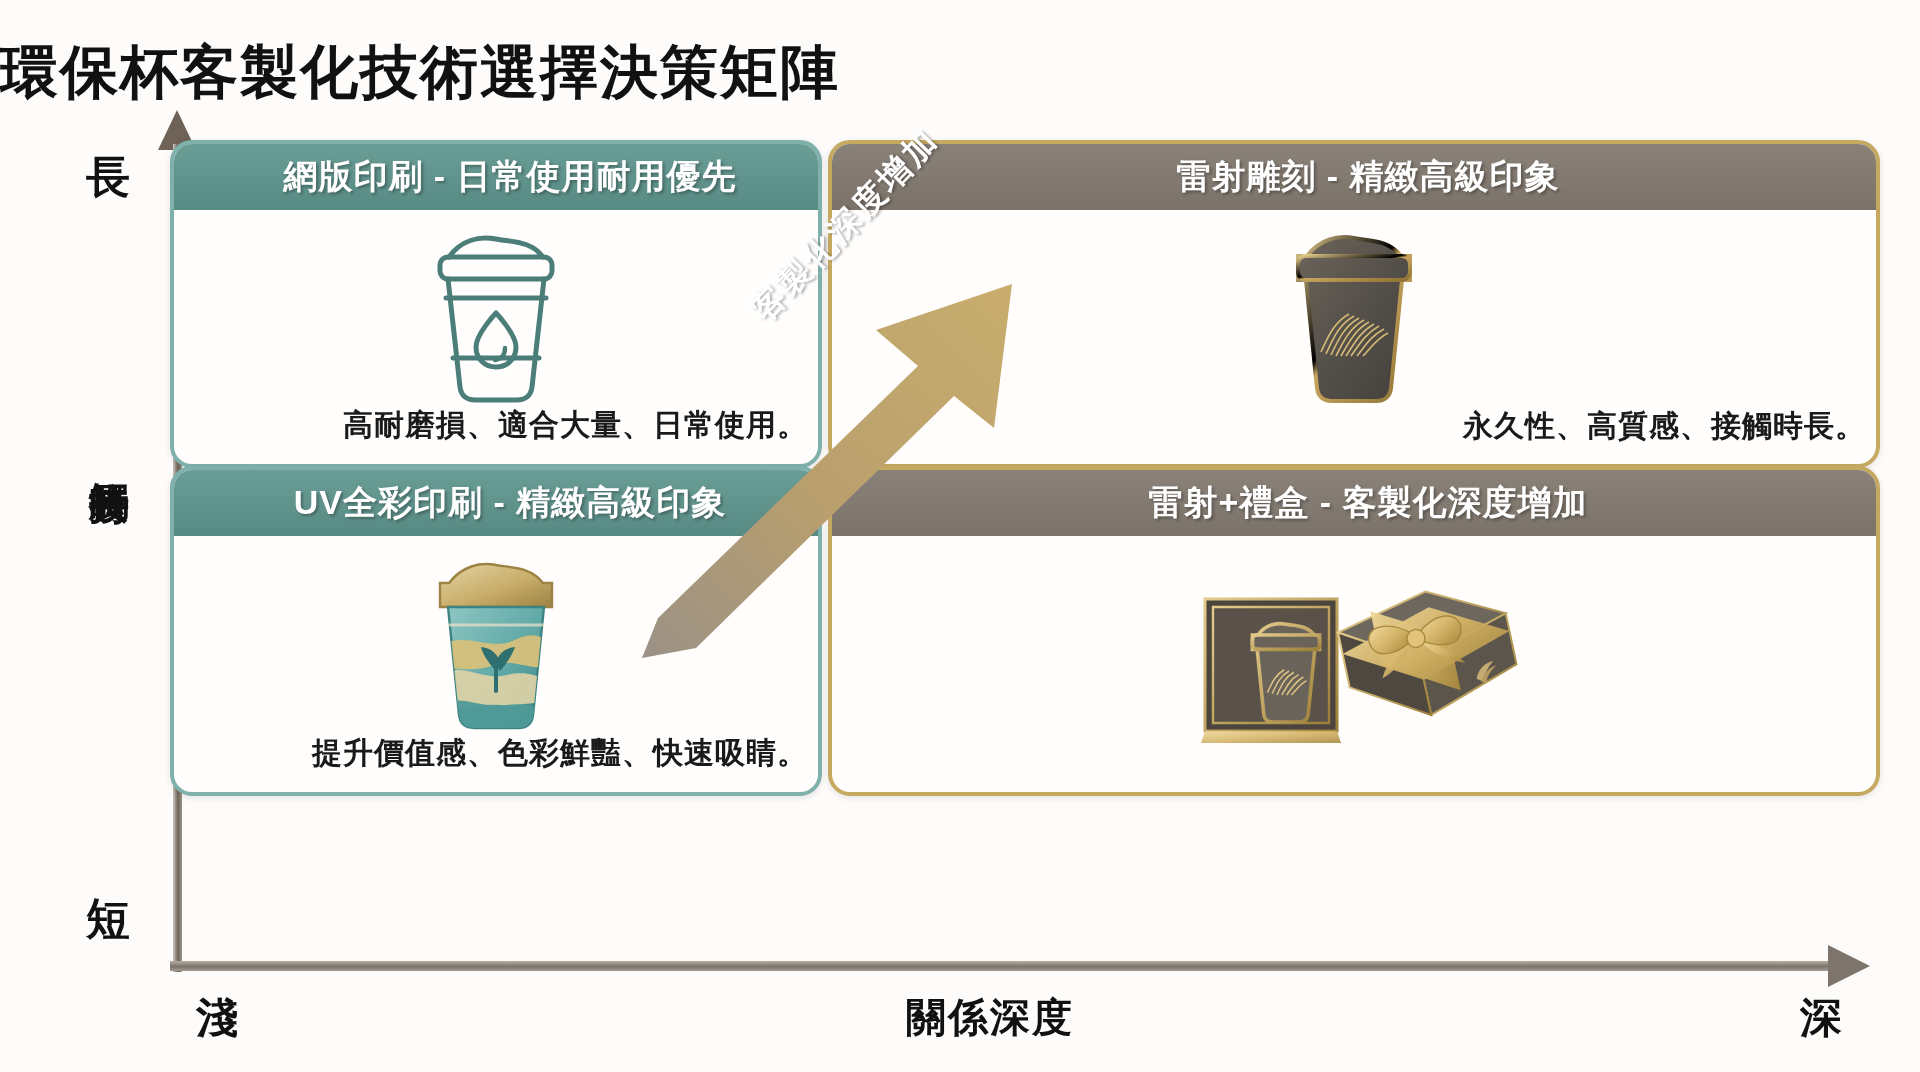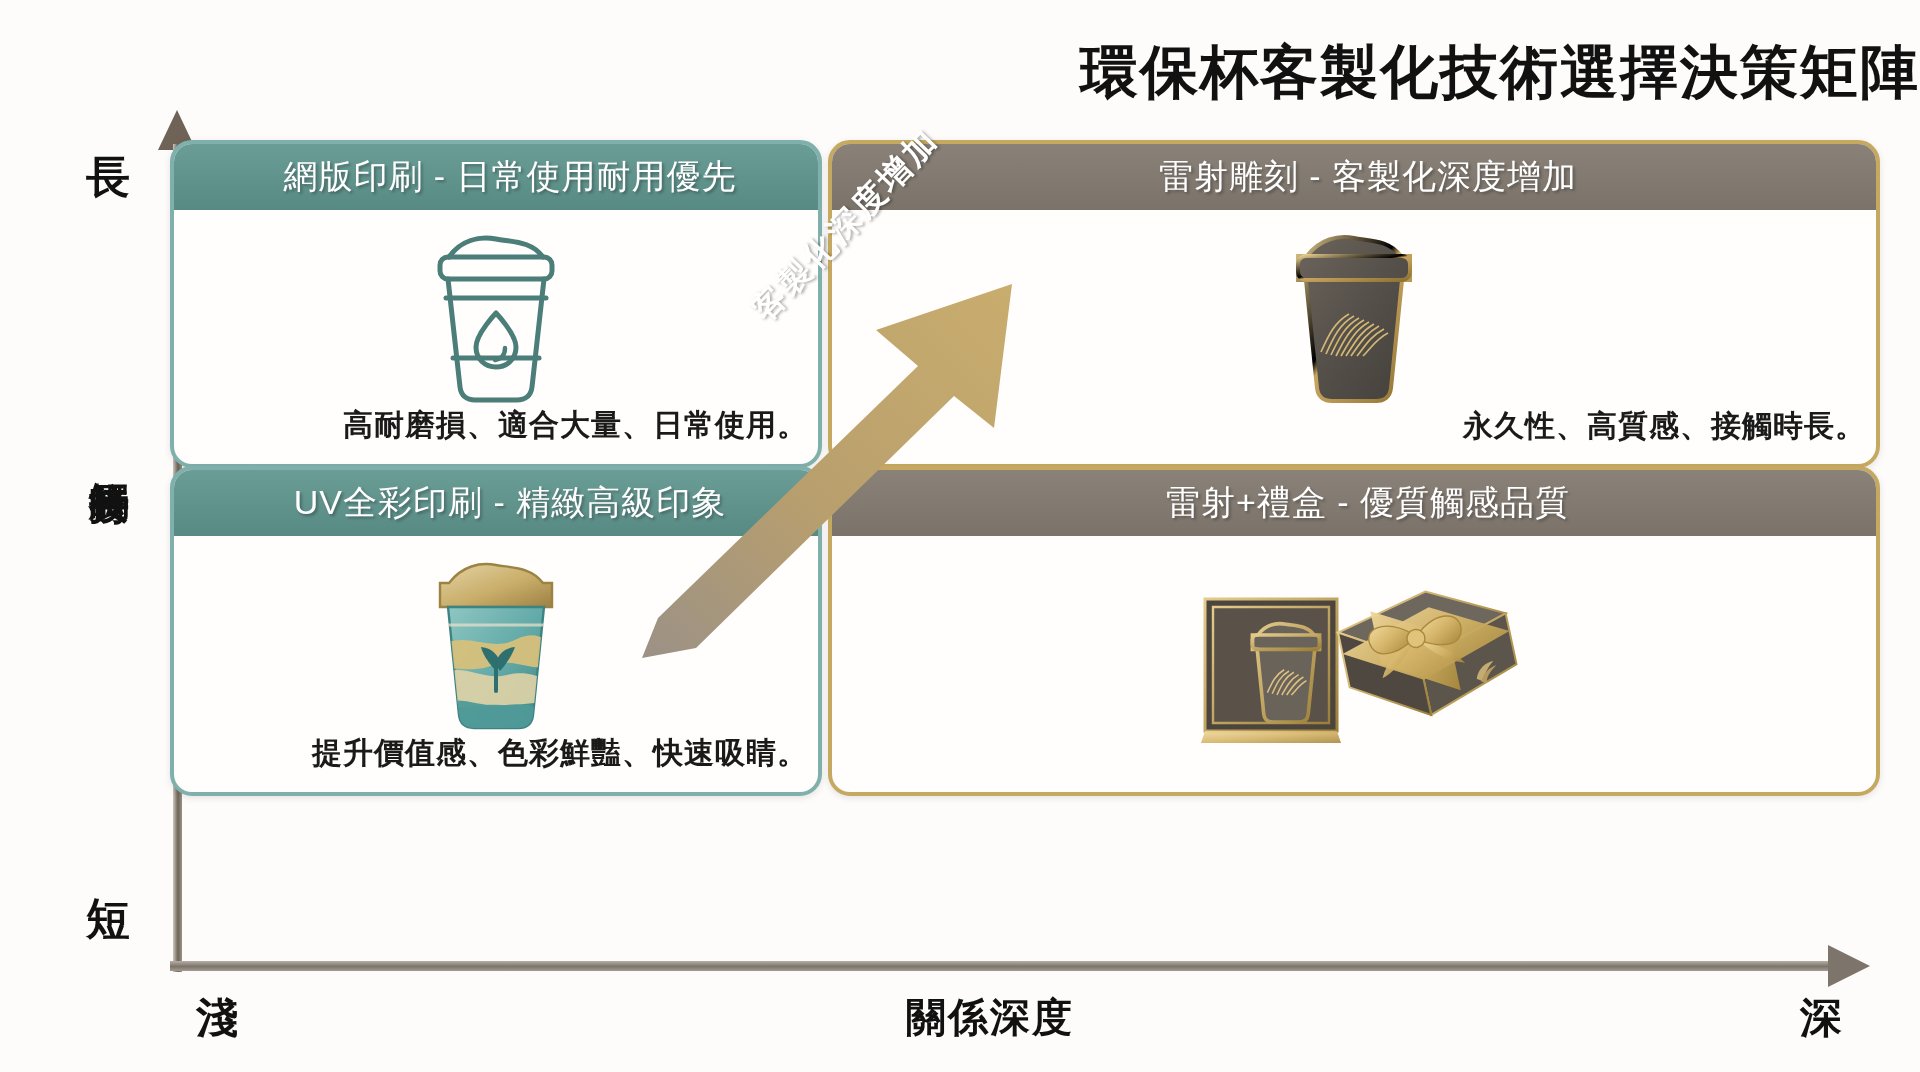--- a/index.html
+++ b/index.html
@@ -9,21 +9,21 @@
     background:#fdfcfa;
     font-family:"Liberation Sans","DejaVu Sans",sans-serif;
     overflow:hidden;
     position:relative;
   }
   #stage{position:absolute;inset:0;}
 
   
   .page-title{
     position:absolute;left:0;right:0;top:34px;
-    text-align:right;
+    text-align:left;
     font-size:58px;
     font-weight:bold;
     letter-spacing:2px;
     color:#111;
     white-space:nowrap;
   }
 
   
   .axis-y{position:absolute;left:170px;top:110px;width:14px;height:862px;}
   .axis-y .shaft{
@@ -67,21 +67,21 @@
     background:#fffefc;
     box-shadow:0 2px 7px rgba(0,0,0,.10);
   }
   .quad.teal{border:4px solid #7fb0ab;}
   .quad.gold{border:4px solid #c6a961;}
 
   .quad-head{
     height:66px;
     display:flex;align-items:center;justify-content:center;
     color:#ffffff;
-    font-size:34px;font-weight:normal;letter-spacing:1px;
+    font-size:34px;font-weight:bold;letter-spacing:1px;
     text-shadow:2px 2px 3px rgba(0,0,0,.30);
     white-space:nowrap;
     padding-left:28px;
   }
   .quad.teal .quad-head{background:linear-gradient(to bottom,#6b9d97,#588a84);}
   .quad.gold .quad-head{background:linear-gradient(to bottom,#8a8279,#7b736a);}
 
   .quad-body{
     position:relative;
     height:calc(100% - 66px);
@@ -152,21 +152,21 @@
           <line x1="32" y1="130" x2="118" y2="130"></line>
           <path d="M75 85 C75 85 55 106 55 119 C55 131 64 139 75 139 C86 139 95 131 95 119 C95 106 75 85 75 85 Z"></path>
           <path d="M84 120 C84 127 80 131 74 132" stroke-width="4.4"></path>
         </svg>
       </div>
       <div class="quad-caption">高耐磨損、適合大量、日常使用。</div>
     </div>
   </div>
 
   <div class="quad gold" id="q-tr">
-    <div class="quad-head">雷射雕刻 - 客製化深度增加</div>
+    <div class="quad-head">雷射雕刻 - 精緻高級印象</div>
     <div class="quad-body">
       <div class="quad-art">
         <svg width="150" height="180" viewBox="0 0 150 180">
           <defs>
             <linearGradient id="gEng" x1="0" y1="0" x2="1" y2="1">
               <stop offset="0%" stop-color="#6d655c"></stop>
               <stop offset="50%" stop-color="#55504a"></stop>
               <stop offset="100%" stop-color="#433f3a"></stop>
             </linearGradient>
             <linearGradient id="gGold" x1="0" y1="0" x2="1" y2="1">
@@ -230,21 +230,21 @@
             </g>
           </g>
           <path d="M27 72 L123 72" stroke="#e6e0cb" stroke-width="3" opacity=".75"></path>
         </svg>
       </div>
       <div class="quad-caption">提升價值感、色彩鮮豔、快速吸睛。</div>
     </div>
   </div>
 
   <div class="quad gold" id="q-br">
-    <div class="quad-head">雷射+禮盒 - 優質觸感品質</div>
+    <div class="quad-head">雷射+禮盒 - 客製化深度增加</div>
     <div class="quad-body">
       <div class="quad-art">
         <svg width="330" height="180" viewBox="0 0 330 180">
           <defs>
             <linearGradient id="bxG" x1="0" y1="0" x2="1" y2="1">
               <stop offset="0%" stop-color="#7a736a"></stop>
               <stop offset="100%" stop-color="#585249"></stop>
             </linearGradient>
             <linearGradient id="ribG" x1="0" y1="0" x2="1" y2="1">
               <stop offset="0%" stop-color="#f0d89b"></stop>

